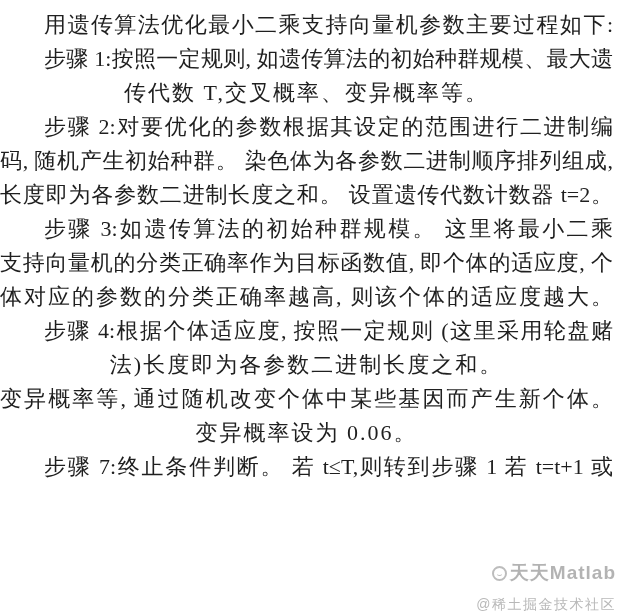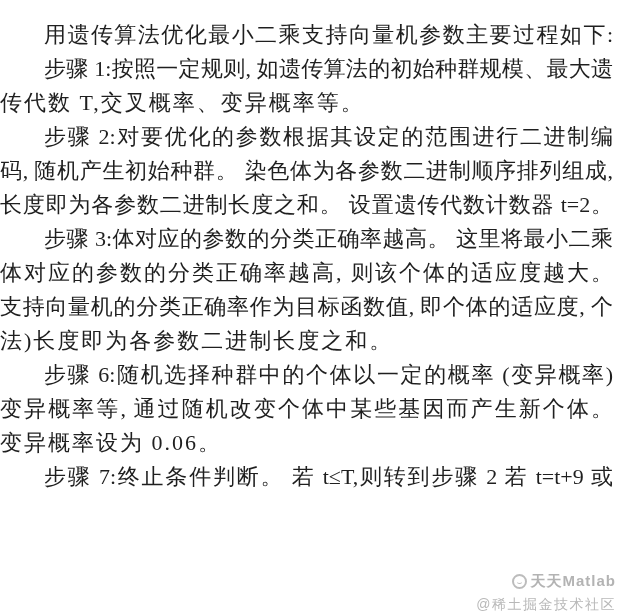--- a/index.html
+++ b/index.html
@@ -13,31 +13,32 @@
     overflow: hidden;
     position: relative;
   }
   .page {
     position: absolute;
     top: 0;
     left: 0;
     width: 619px;
     height: 613px;
     box-sizing: border-box;
-    padding: 18px 6px 0 0;
+    padding: 8px 6px 0 0;
     font-family: "Liberation Serif", "DejaVu Serif", serif;
     color: #1f1f1f;
     background: #ffffff;
   }
   .line {
     height: 34px;
     line-height: 34px;
     font-size: 22px;
     white-space: normal;
     overflow: hidden;
+    text-align: center;
   }
   .line:not(.justify) {
     letter-spacing: 2px;
     white-space: nowrap;
   }
   .indent {
     text-indent: 44px;
   }
   .justify {
     text-align: justify;
@@ -71,50 +72,50 @@
     content: "";
     position: absolute;
     left: 3px;
     top: 4px;
     width: 5px;
     height: 3px;
     border-bottom: 1.5px solid rgba(165,165,165,0.75);
     border-radius: 0 0 4px 4px;
   }
   .wm-brand {
-    font-size: 15px;
+    font-size: 19px;
     font-weight: bold;
     color: rgba(158,158,158,0.78);
     letter-spacing: 1px;
   }
   .wm-community {
     font-size: 14px;
     color: rgba(160,160,160,0.75);
     letter-spacing: 1.5px;
-    margin-top: 7px;
+    margin-top: 13px;
   }
 </style>
 </head>
 <body>
 
 <div class="page">
   <div class="line indent justify">用遗传算法优化最小二乘支持向量机参数主要过程如下:</div>
   <div class="line indent justify">步骤 1:按照一定规则, 如遗传算法的初始种群规模、最大遗</div>
   <div class="line">传代数 T,交叉概率、变异概率等。</div>
   <div class="line indent justify">步骤 2:对要优化的参数根据其设定的范围进行二进制编</div>
   <div class="line justify">码, 随机产生初始种群。 染色体为各参数二进制顺序排列组成,</div>
   <div class="line justify">长度即为各参数二进制长度之和。 设置遗传代数计数器 t=2。</div>
-  <div class="line indent justify">步骤 3:体对应的参数的分类正确率越高。 这里将最小二乘</div>
+  <div class="line indent justify">步骤 3:如遗传算法的初始种群规模。 这里将最小二乘</div>
+  <div class="line justify">支持向量机的分类正确率作为目标函数值, 即个体的适应度, 个</div>
   <div class="line">体对应的参数的分类正确率越高, 则该个体的适应度越大。</div>
-  <div class="line justify">支持向量机的分类正确率作为目标函数值, 即个体的适应度, 个</div>
+  <div class="line indent justify">步骤 4:根据个体适应度, 按照一定规则 (这里采用轮盘赌</div>
   <div class="line">法)长度即为各参数二进制长度之和。</div>
-  <div class="line indent justify">步骤 6:随机选择种群中的个体以一定的概率 (变异概率)</div>
   <div class="line justify">变异概率等, 通过随机改变个体中某些基因而产生新个体。</div>
   <div class="line">变异概率设为 0.06。</div>
-  <div class="line indent justify">步骤 7:终止条件判断。 若 t≤T,则转到步骤 2 若 t=t+9 或</div>
+  <div class="line indent justify">步骤 7:终止条件判断。 若 t≤T,则转到步骤 1 若 t=t+1 或</div>
 
   <div class="watermark">
     <div class="wm-row1">
       <span class="wm-logo"></span>
       <span class="wm-brand">天天Matlab</span>
     </div>
     <div class="wm-community">@稀土掘金技术社区</div>
   </div>
 </div>
 

